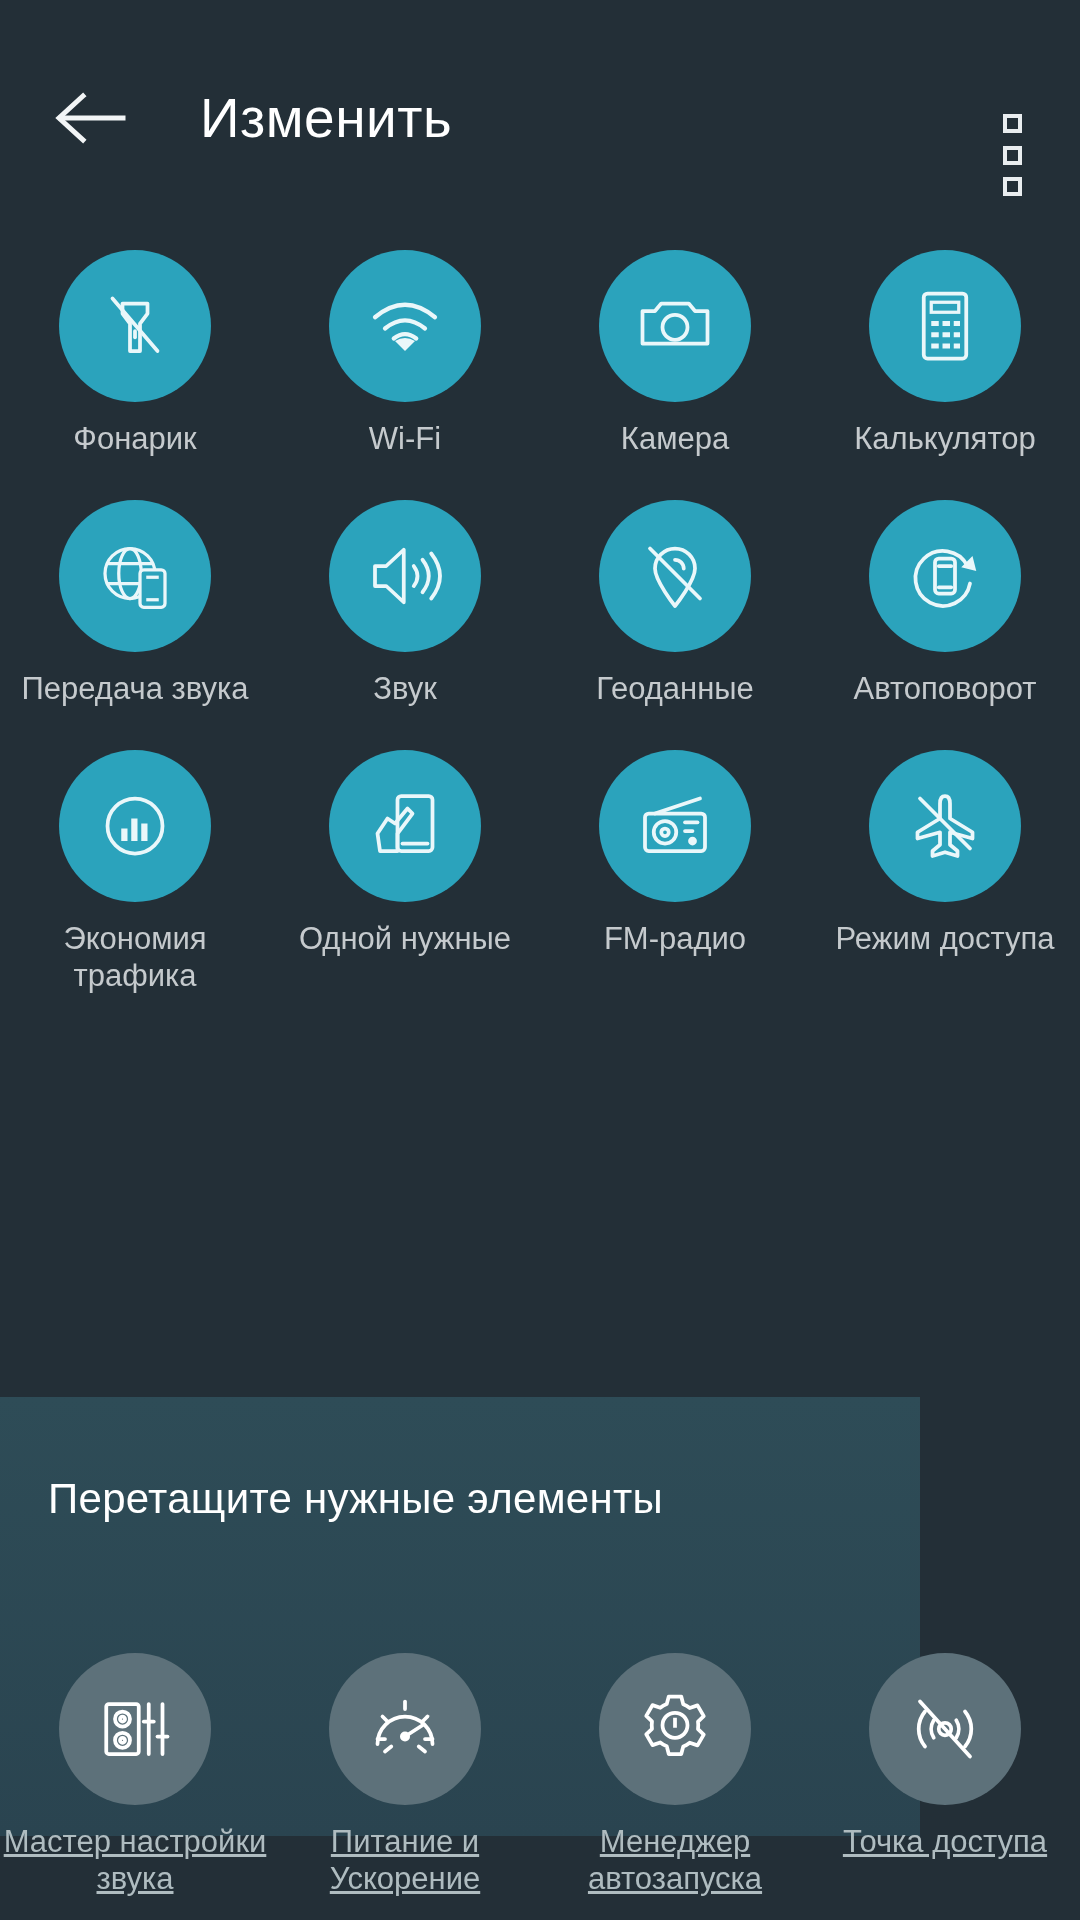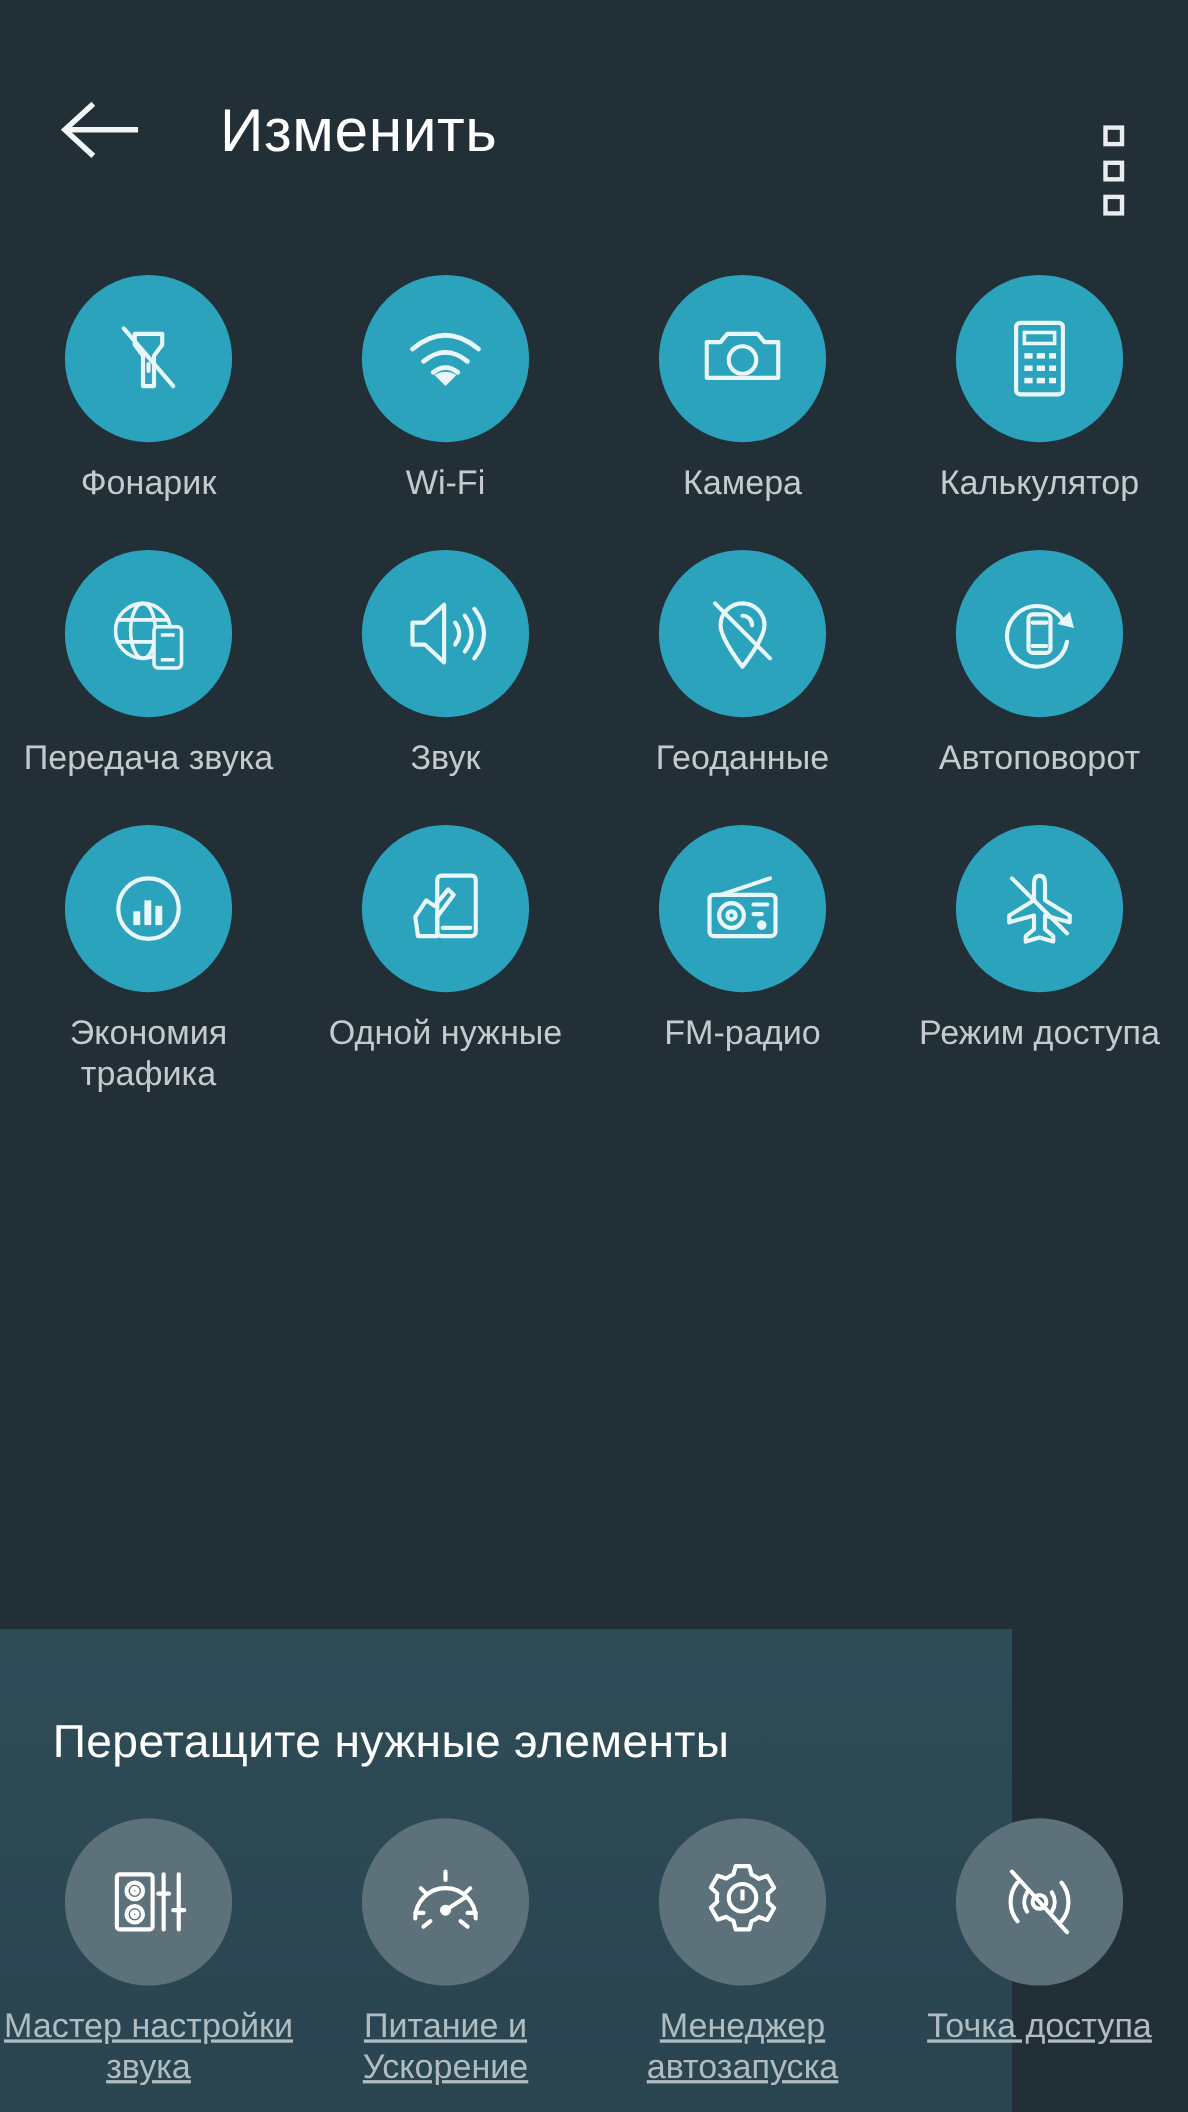--- a/index.html
+++ b/index.html
@@ -60,21 +60,21 @@
 
   .label {
     margin-top:18px;
     width:266px; text-align:center;
     font-size:31px; line-height:37px; color:#C5CACD;
     word-break:break-word;
   }
 
   
   .panel {
-    position:absolute; left:0; top:1481px; width:920px; height:439px;
+    position:absolute; left:0; top:1397px; width:920px; height:439px;
     background:linear-gradient(180deg,#2E4C57 0%, #2A4450 100%);
     padding-left:39px;
   }
   .panel-hint {
     position:absolute; left:48px; top:78px;
     font-size:42px; color:#FFFFFF; letter-spacing:0.3px;
   }
   #tray-grid { top:1653px; }
   #tray-grid .cell { height:270px; }
   #tray-grid .label { color:#AFBCC0;text-decoration:underline; }

